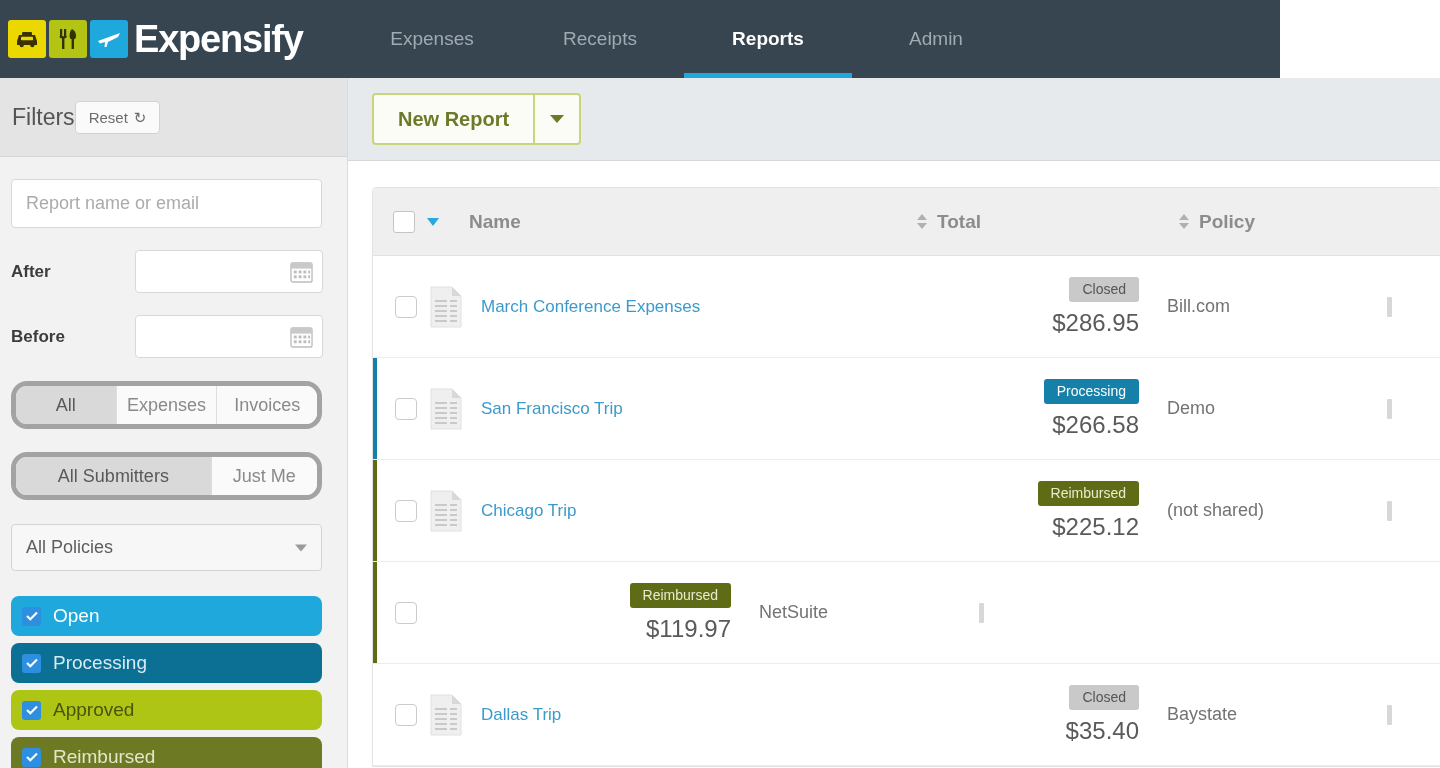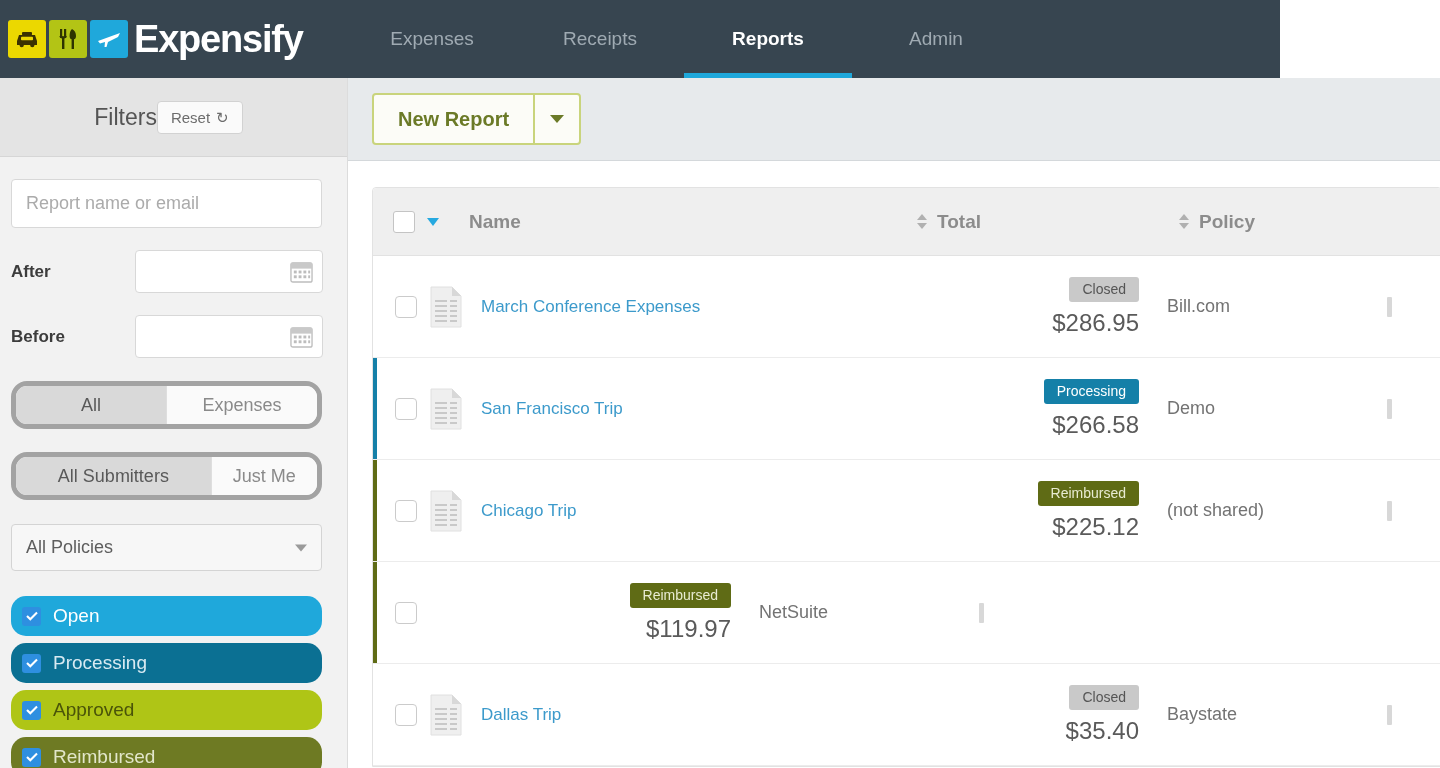--- a/index.html
+++ b/index.html
@@ -63,21 +63,21 @@
   .sidebar {
     position: absolute; left: 0; top: 78px;
     width: 348px; height: 690px;
     background: #F2F2F2;
     border-right: 1px solid #DCDCDC;
   }
   .filters-head {
     height: 79px;
     background: #E4E4E4;
     border-bottom: 1px solid #D6D6D6;
-    display: flex; align-items: center; justify-content: center;
+    display: flex; align-items: center; justify-content: flex-start;
     padding: 0 22px 0 12px;
   }
   .filters-title { font-size: 23px; color: #545454; }
   .reset-btn {
     background: #FAFAFA;
     border: 1px solid #D2D2D2;
     border-radius: 4px;
     padding: 7px 13px;
     font-size: 15px;
     color: #6C6C6C;
@@ -166,21 +166,21 @@
     width: 0; height: 0;
     border-left: 6px solid transparent;
     border-right: 6px solid transparent;
     border-top: 7px solid #9A9A9A;
   }
 
   .status-list { margin-top: 25px; }
   .status-chip {
     width: 311px; height: 40px;
     margin-bottom: 7px;
-    border-radius: 15px;
+    border-radius: 8px;
     display: flex; align-items: center;
     padding-left: 11px;
     font-size: 19px;
     cursor: pointer;
   }
   .chk {
     width: 19px; height: 19px;
     border-radius: 3px;
     background: #2E8FE0;
     display: flex; align-items: center; justify-content: center;
@@ -435,20 +435,21 @@
               <rect x="14" y="16" width="3" height="3"></rect>
                 <rect x="19" y="16" width="2" height="3"></rect>
             </g>
           </svg>
         </div>
       </div>
 
       <div class="seg">
         <div class="seg-btn active">All</div>
         <div class="seg-btn">Expenses</div>
+        <div class="seg-btn">Invoices</div>
       </div>
 
       <div class="seg submitters">
         <div class="seg-btn active">All Submitters</div>
         <div class="seg-btn">Just Me</div>
       </div>
 
       <div class="select-box">
         <span>All Policies</span>
         <span class="caret-down"></span>

